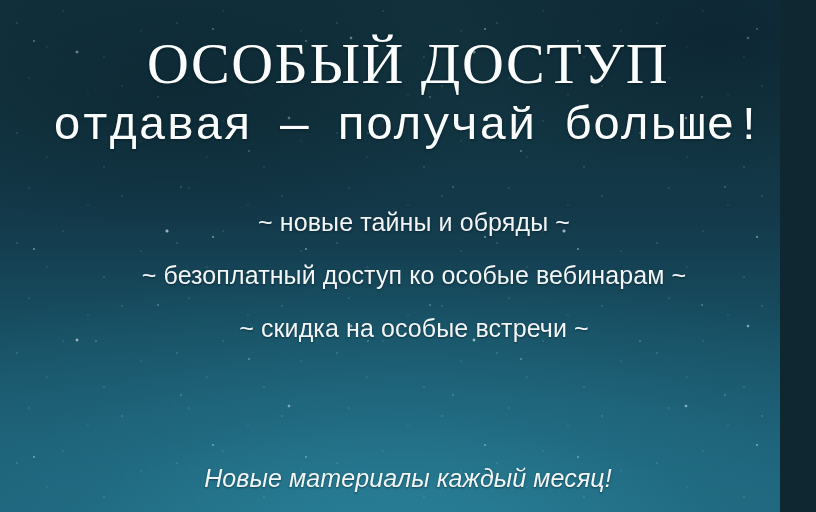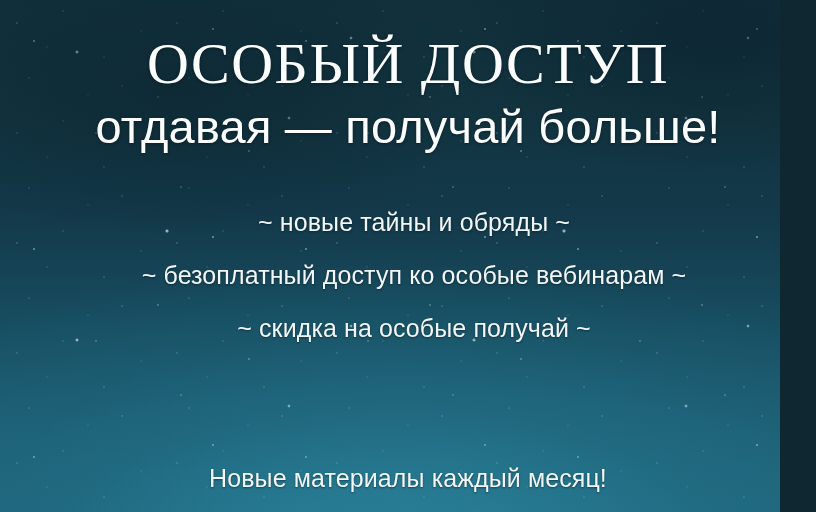--- a/index.html
+++ b/index.html
@@ -110,21 +110,21 @@
     letter-spacing: 1.5px;
     color: #fbfdfd;
     text-shadow: 0 1px 3px rgba(4,20,28,0.55);
     white-space: nowrap;
   }
 
   .subtitle {
     position: absolute;
     left: 0; right: 0;
     top: 101px;
-    font-family: Liberation Sans, sans-serif;
+    font-family: Liberation Mono, monospace;
     font-size: 47px;
     line-height: 52px;
     font-weight: 400;
     letter-spacing: 0.2px;
     color: #fbfdfd;
     text-shadow: 0 1px 3px rgba(4,20,28,0.55);
     white-space: nowrap;
   }
 
   .benefits {
@@ -148,20 +148,21 @@
     left: 0; right: 0;
     top: 462px;
     font-family: "Liberation Sans", sans-serif;
     font-size: 25px;
     line-height: 32px;
     font-weight: 400;
     color: #f2f6f7;
     letter-spacing: 0.1px;
     text-shadow: 0 1px 2px rgba(4,20,28,0.5);
     white-space: nowrap;
+    font-style: italic;
   }
 </style>
 </head>
 <body>
 
 <div id="poster">
 
   <div class="stars stars-fine"></div>
   <div class="stars stars-mid"></div>
   <div class="stars stars-bright"></div>
@@ -169,19 +170,19 @@
 
   <div class="content">
 
     <div class="title">ОСОБЫЙ ДОСТУП</div>
 
     <div class="subtitle">отдавая — получай больше!</div>
 
     <div class="benefits">
       <div class="benefit-line">~ новые тайны и обряды ~</div>
       <div class="benefit-line">~ безоплатный доступ ко особые вебинарам ~</div>
-      <div class="benefit-line">~ скидка на особые получай ~</div>
+      <div class="benefit-line">~ скидка на особые встречи ~</div>
     </div>
 
     <div class="footer-note">Новые материалы каждый месяц!</div>
 
   </div>
 </div>
 
 </body></html>

